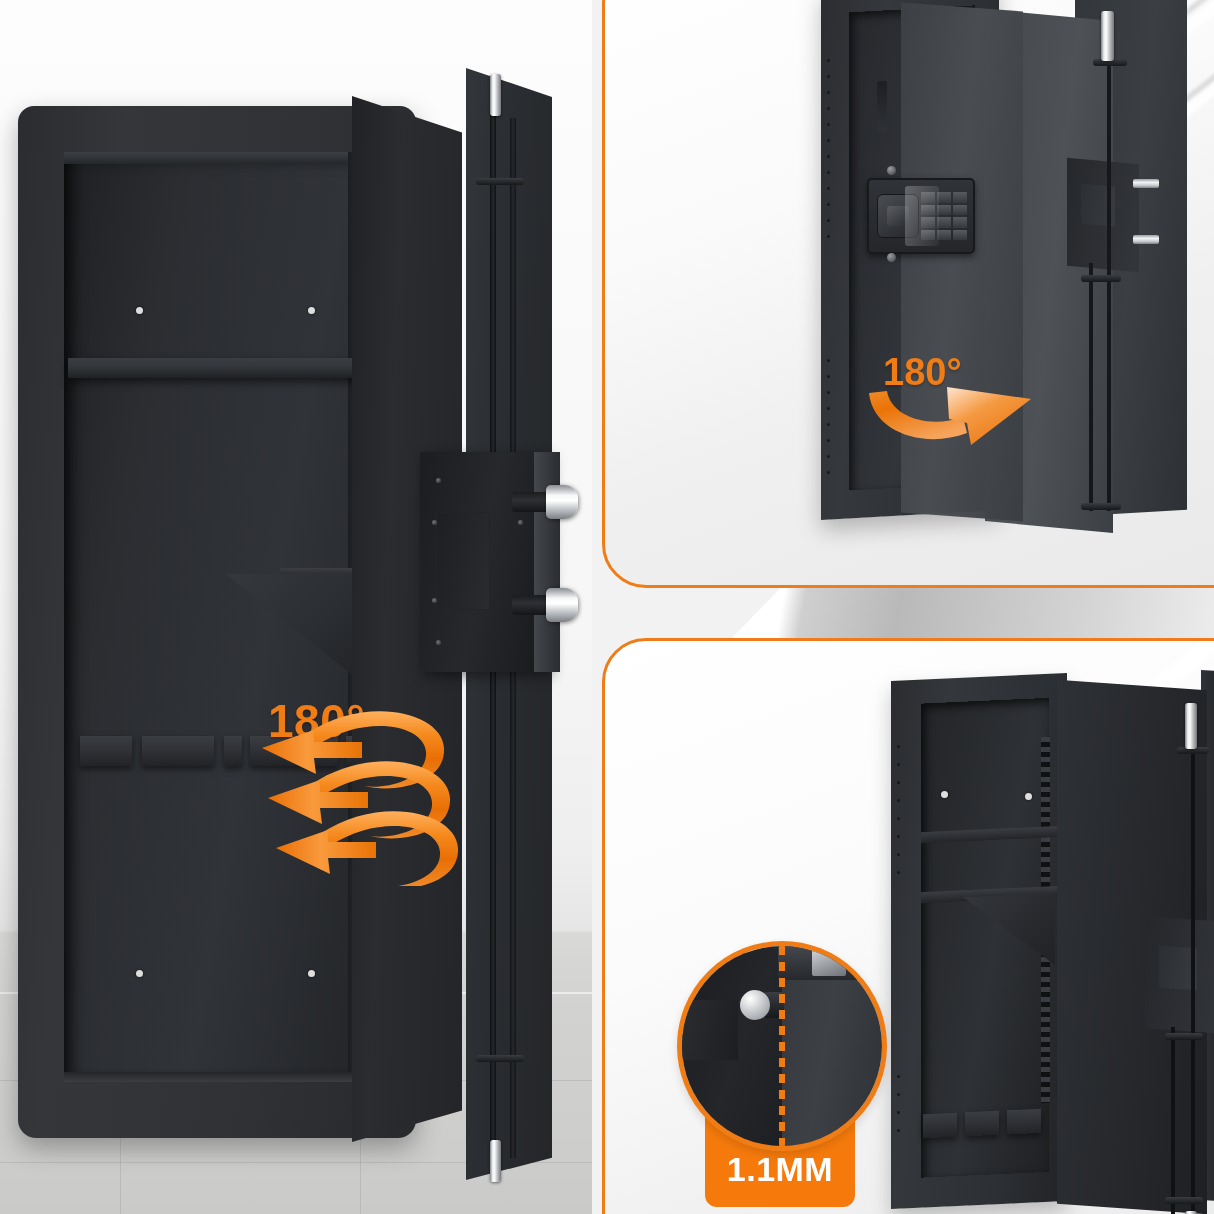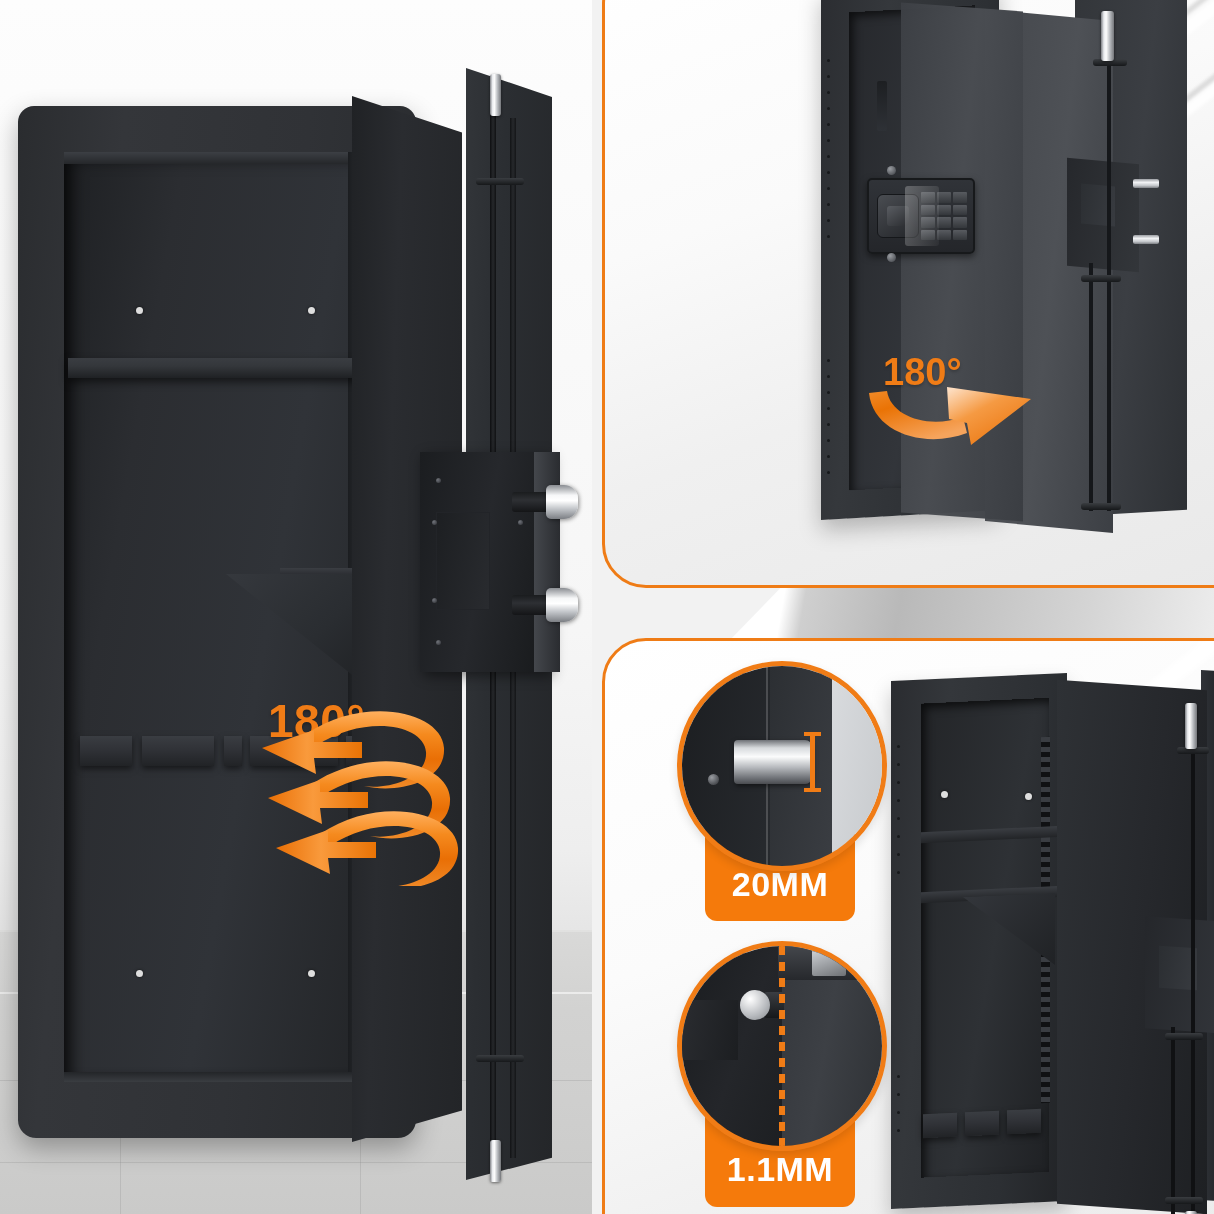--- a/index.html
+++ b/index.html
@@ -474,36 +474,20 @@
     <div id="br-lockplate"></div>
 
     <div style="position:absolute;left:566px;top:386px;width:4px;height:216px;background:#101113;"></div>
     <div style="position:absolute;left:586px;top:76px;width:4px;height:530px;background:#101113;"></div>
     <div class="hingeplate" style="left:560px;top:392px;width:38px;"></div>
     <div class="hingeplate" style="left:560px;top:556px;width:38px;"></div>
     <div class="hingeplate" style="left:572px;top:106px;width:32px;"></div>
     <div class="chrome-pin" style="left:580px;top:62px;width:12px;height:46px;"></div>
     <div class="chrome-pin" style="left:580px;top:570px;width:12px;height:46px;"></div>
 
-    <div class="callout" style="left:72px;top:20px;width:210px;height:280px;">
-      <div class="badge" style="left:28px;top:130px;width:150px;height:130px;">
-        <span style="font-size:34px;margin-top:56px;">20MM</span>
-      </div>
-      <div class="bubble" style="left:0;top:0;width:200px;height:200px;">
-        <div id="c1-left"></div>
-        <div id="c1-mid" class="steel-tex"></div>
-        <div id="c1-right"></div>
-        <div id="c1-seam"></div>
-        <div id="c1-bolt"></div>
-        <div id="c1-mark"></div>
-          <div id="c1-mark-t"></div>
-          <div id="c1-mark-b"></div>
-        <div id="c1-screw"></div>
-      </div>
-    </div>
 
     <div class="callout" style="left:72px;top:300px;width:210px;height:290px;">
       <div class="badge" style="left:28px;top:132px;width:150px;height:134px;">
         <span style="font-size:34px;margin-top:58px;">1.1MM</span>
       </div>
       <div class="bubble" style="left:0;top:0;width:200px;height:200px;">
         <div id="c2-left"></div>
         <div id="c2-right" class="steel-tex"></div>
         <div id="c2-lbar"></div>
         <div id="c2-topbar"></div>

